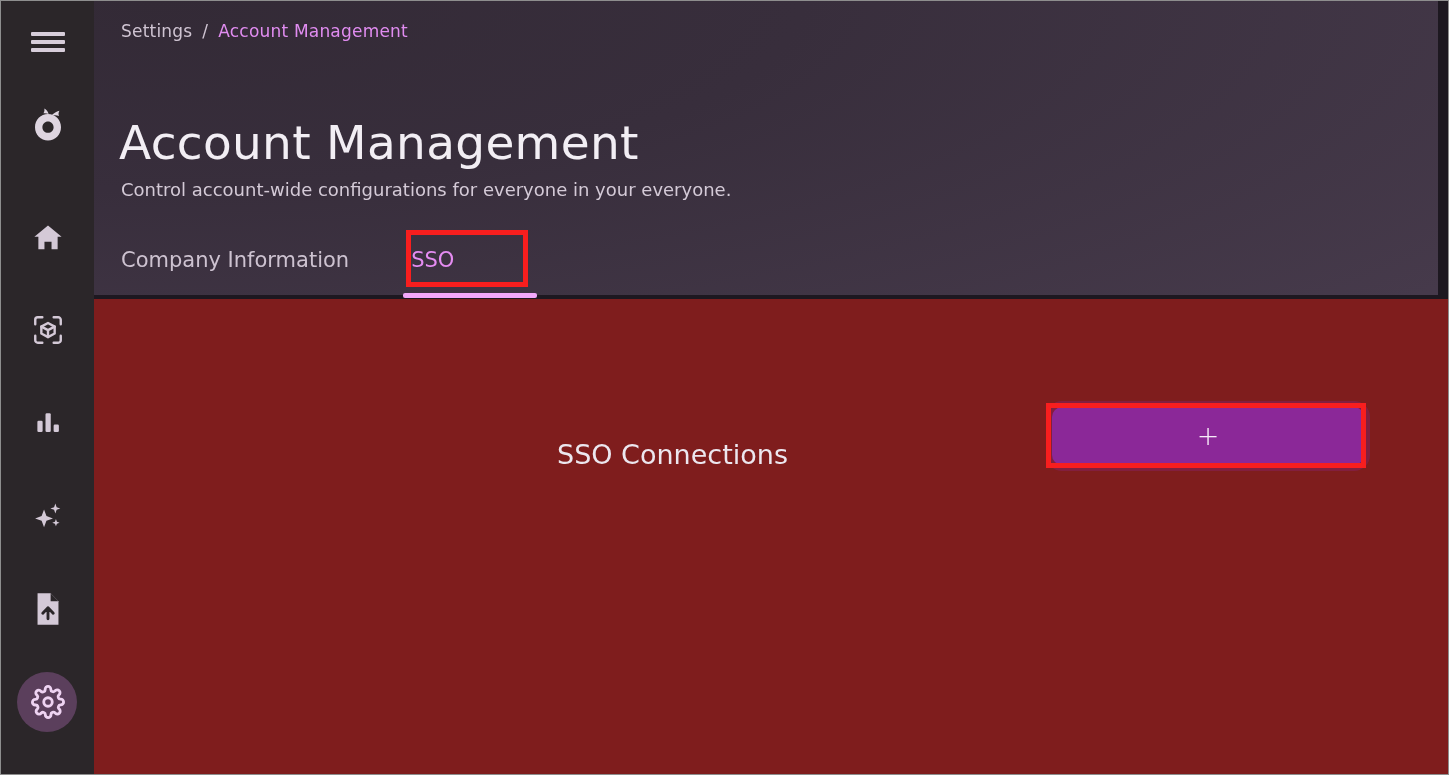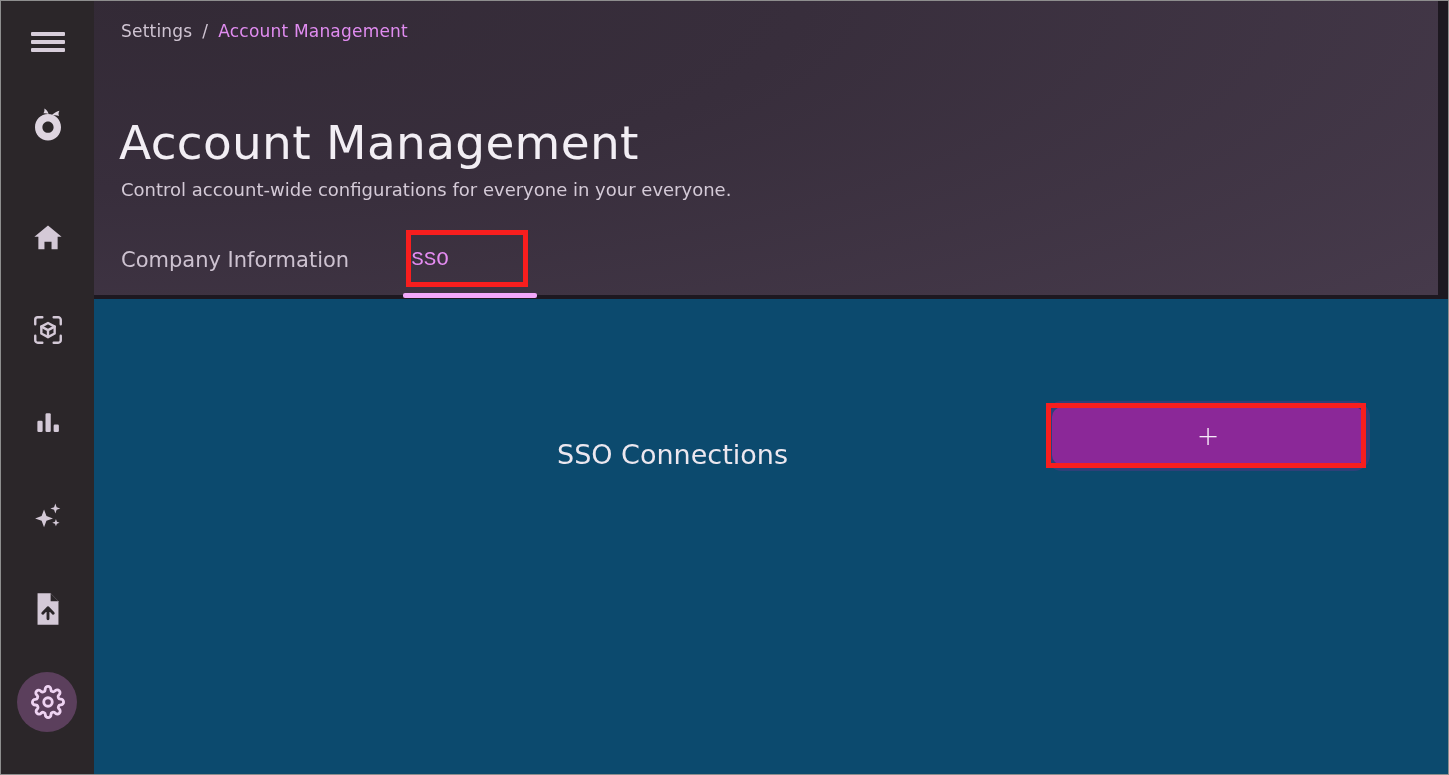--- a/index.html
+++ b/index.html
@@ -111,40 +111,39 @@
     padding: 0 28px 0 0;
     white-space: nowrap;
     line-height: 38px;
     background: transparent;
     border: none;
     font-family: inherit;
   }
   .tab.active {
     color: #e58cf2;
     padding: 0 34px;
-    font-family: Liberation Mono, monospace;
   }
   .tab-underline {
     position: absolute;
     left: 402px;
     top: 292px;
     width: 134px;
     height: 5px;
     background: #f3a8fb;
     border-radius: 2px;
   }
 
   
   .main {
     position: absolute;
     left: 93px;
     top: 298px;
     width: 1354px;
     height: 475px;
-    background: #0c4a6e;
+    background: #7f1d1d;
   }
   .sso-heading {
     position: absolute;
     left: 463px;
     top: 118px;
     font-size: 27px;
     color: #ece7ef;
     white-space: nowrap;
     font-weight: 400;
   }

